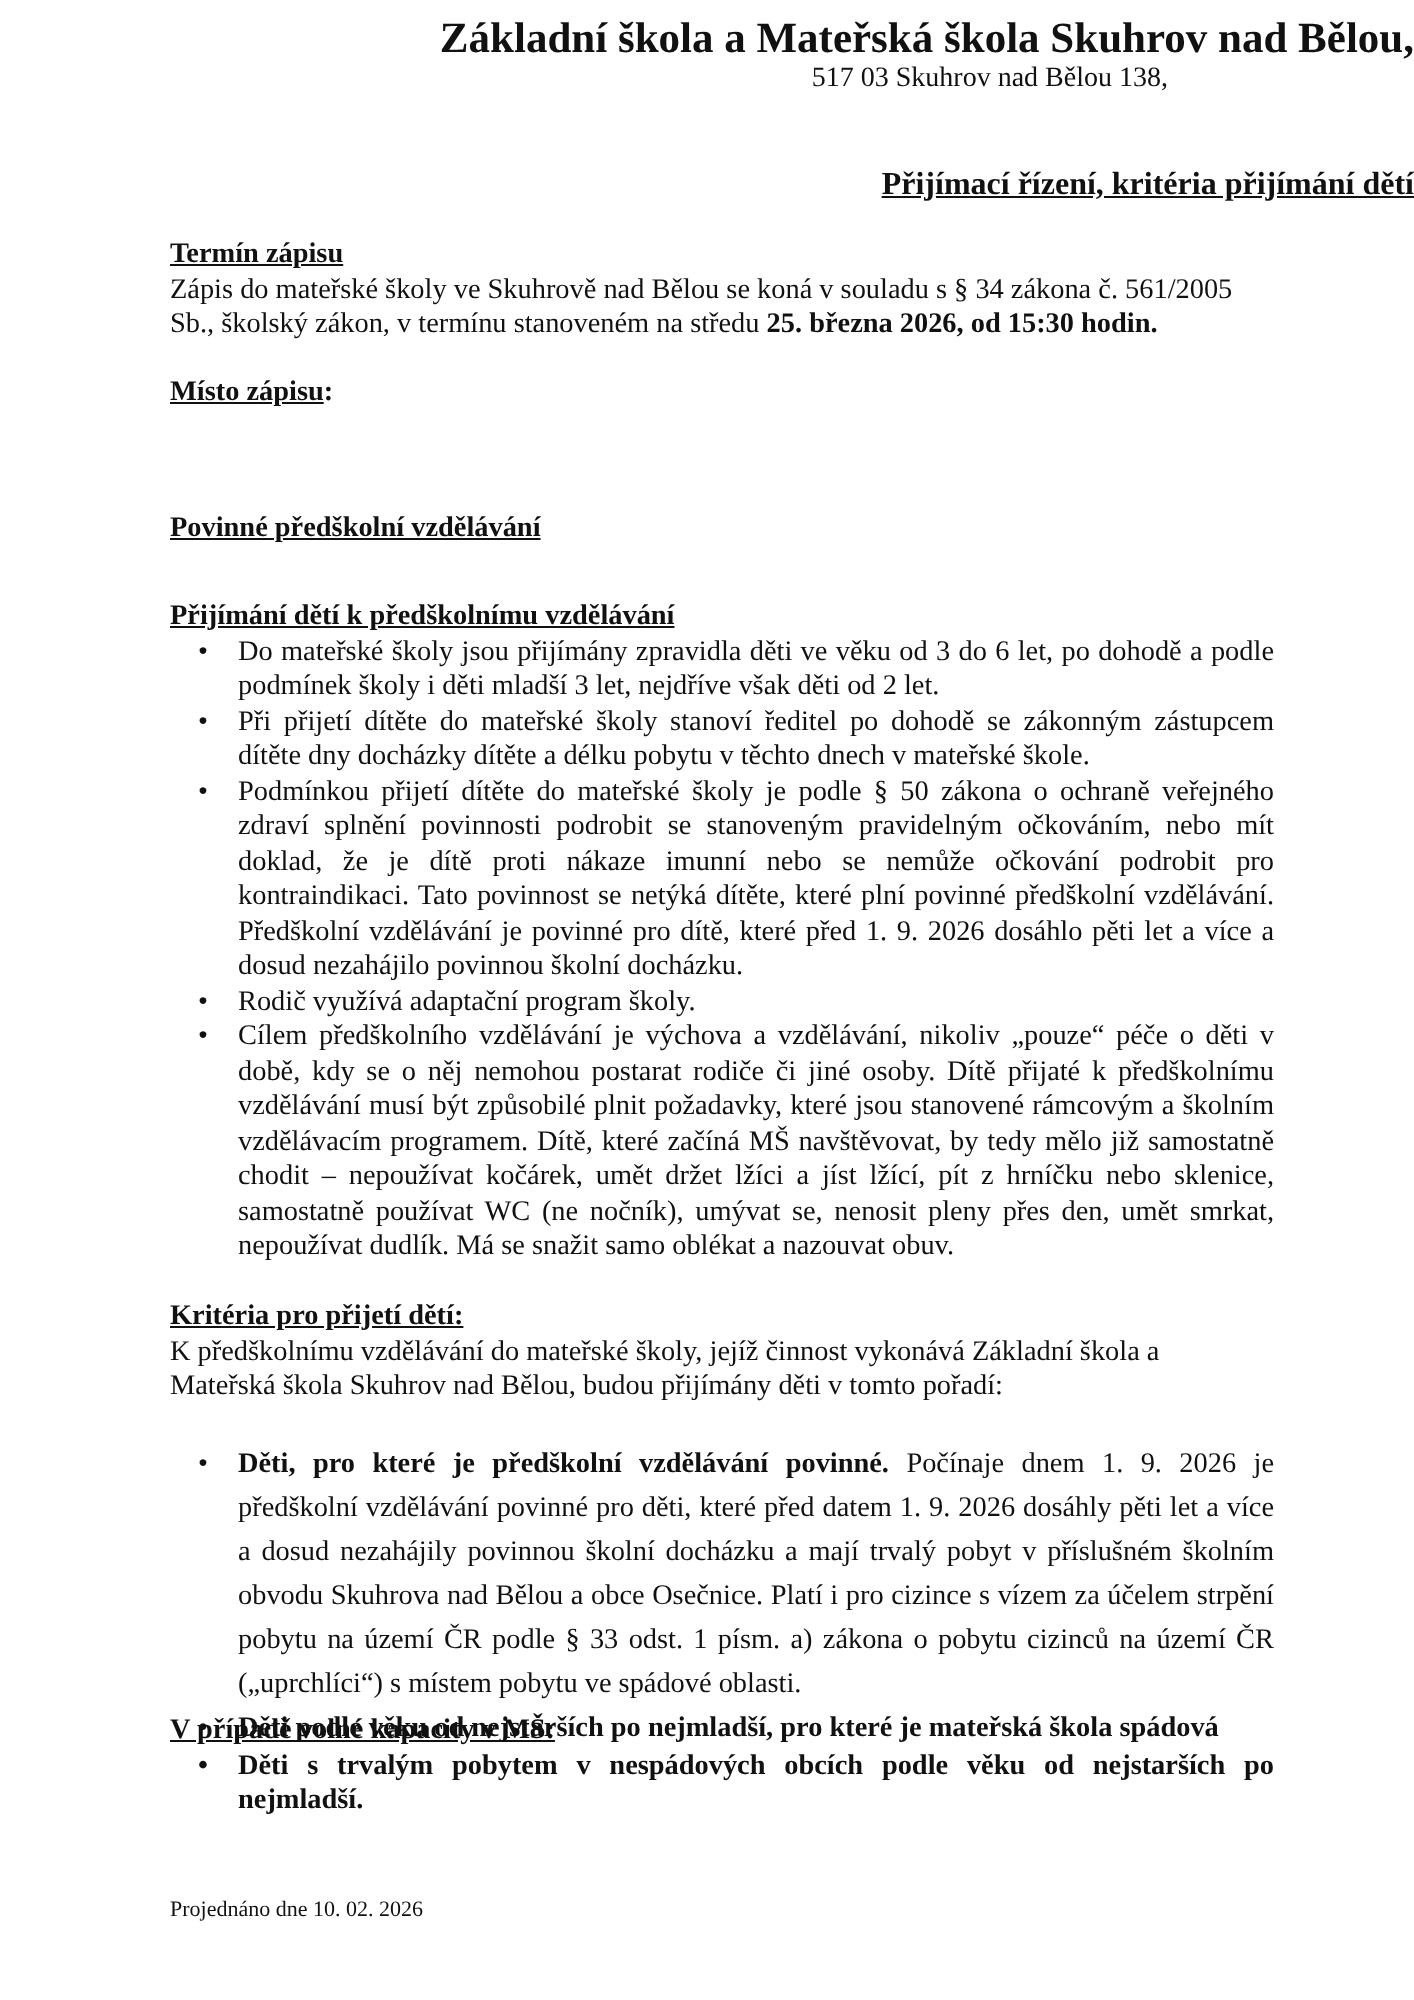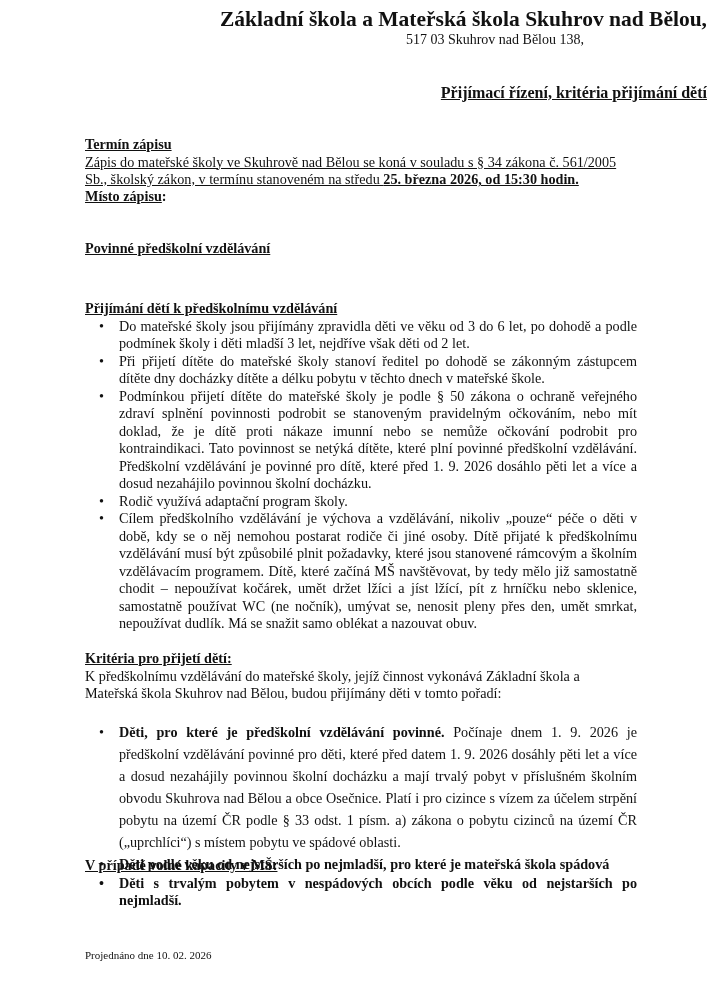--- a/index.html
+++ b/index.html
@@ -8,38 +8,38 @@
   .page { position: absolute; left: 0; top: 0; width: 707px; height: 1000px; }
   .center { text-align: right; }
   .school-name { position: absolute; top: 6px; left: 0; width: 707px; font-size: 21.5px; font-weight: bold; line-height: 26px; }
   .address { position: absolute; top: 31px; left: 0; width: 584px; font-size: 14px; line-height: 17px; }
   .contacts { position: absolute; top: 47px; left: 0; width: 707px; font-size: 14px; font-weight: bold; line-height: 18px; }
   .contacts span { margin: 0 13px; }
   .u { text-decoration: underline; }
   .doc-title { position: absolute; top: 83px; left: 0; width: 707px; font-size: 16px; font-weight: bold; text-decoration: underline; line-height: 20px; }
   .block { position: absolute; left: 85px; width: 552px; font-size: 14.2px; line-height: 17.5px; }
   .h { font-weight: bold; text-decoration: underline; display: inline-block; }
-  .just { text-align: justify; }
+  .just { text-align: justify; margin-top: 16px; }
   ul.list { margin: 0; padding: 0; list-style: none; }
   ul.list li { position: relative; padding-left: 34px; text-align: justify; }
   ul.list li .bullet { position: absolute; left: 14px; top: 0; }
   .b { font-weight: bold; }
   .footer { position: absolute; left: 85px; top: 947px; font-size: 11px; line-height: 17px; }
 </style>
 </head>
 <body>
 
 <div class="page">
 
   <div class="school-name center">Základní škola a Mateřská škola Skuhrov nad Bělou,</div>
   <div class="address center">517 03 Skuhrov nad Bělou 138,</div>
 
   <div class="doc-title center">Přijímací řízení, kritéria přijímání dětí</div>
 
-  <div class="block" style="top:136px;text-decoration:underline;">
+  <div class="block" style="top:119px;">
     <div class="h">Termín zápisu</div>
     <div><span>Zápis do mateřské školy ve Skuhrově nad Bělou se koná v souladu s § 34 zákona č. 561/2005 Sb., školský zákon, v termínu stanoveném na středu </span><span class="b">25. března 2026, od 15:30 hodin.</span></div>
   </div>
 
   <div class="block" style="top:188px;">
     <div><span class="h">Místo zápisu</span><span class="b">:</span></div>
   </div>
 
   <div class="block just" style="top:240px;">
     <div class="h">Povinné předškolní vzdělávání</div>

